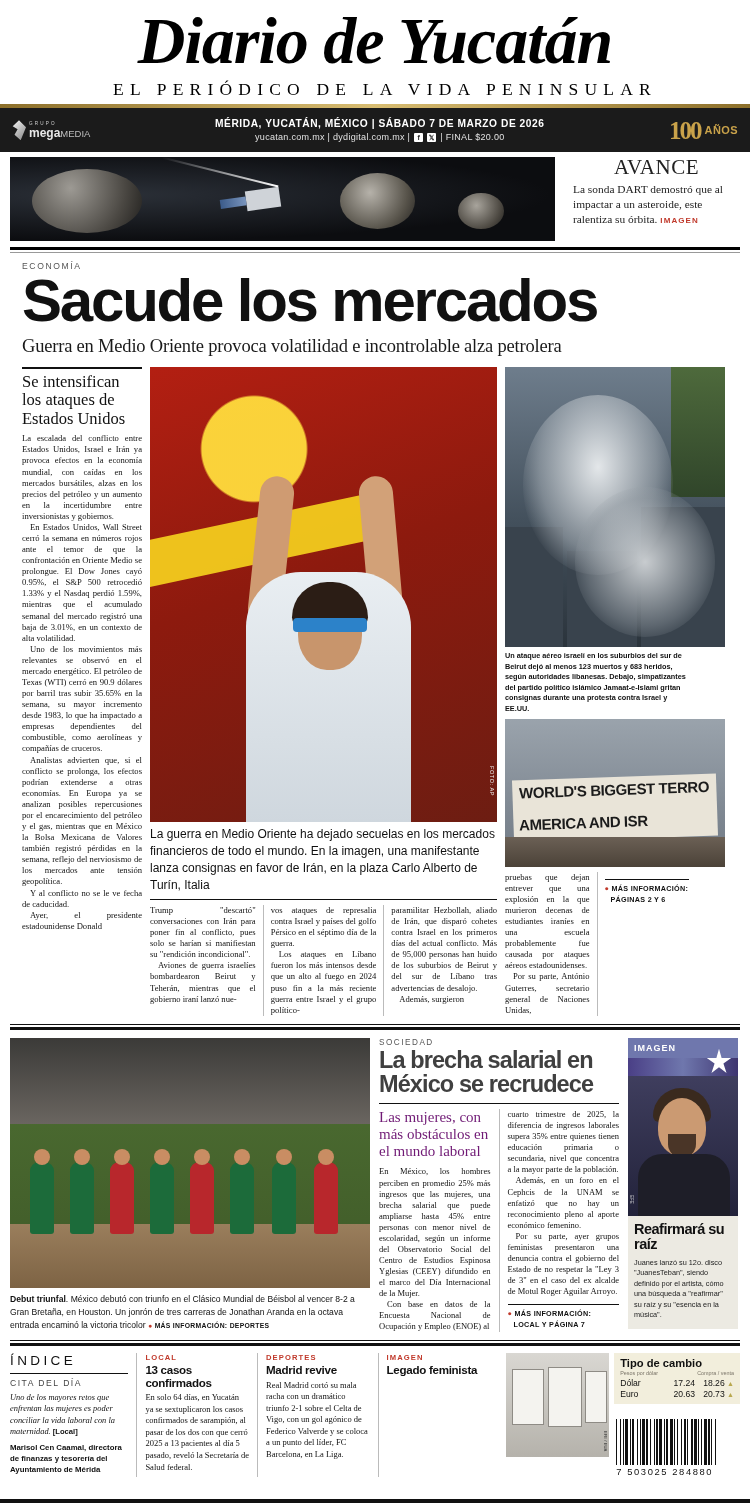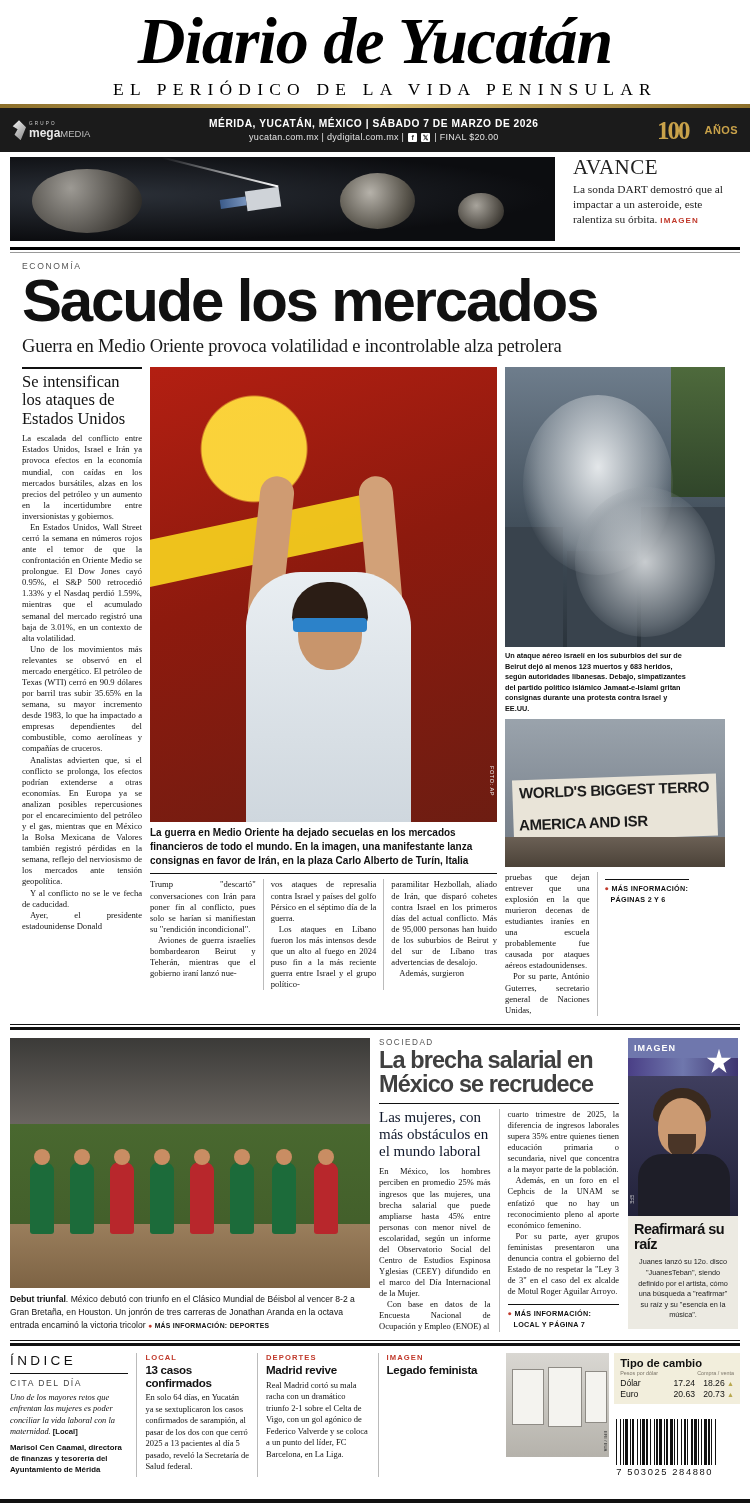--- a/index.html
+++ b/index.html
@@ -61,21 +61,21 @@
     font-family:"Liberation Sans",sans-serif;
     font-size:10.2px; font-weight:bold; letter-spacing:.55px; color:#fff;
   }
   .datebar-center .l2 {
     font-family:"Liberation Sans",sans-serif;
     font-size:9px; letter-spacing:.3px; color:#e2e2e2; margin-top:3px;
     display:flex; align-items:center; justify-content:center; gap:4px;
   }
   .sq { display:inline-block; width:9px; height:9px; background:#fff; color:#1b1b1b;
         font-size:7px; line-height:9px; text-align:center; font-weight:bold; border-radius:1px;}
-  .anniv { display:flex; align-items:center; gap:16px; }
+  .anniv { display:flex; align-items:center; gap:4px; }
   .anniv .num { font-family:"Liberation Serif",serif; font-size:25px; font-weight:bold;
                 color:#c9a24a; letter-spacing:-2px; line-height:1; }
   .anniv .lbl { font-family:"Liberation Sans",sans-serif; font-size:11px; font-weight:bold;
                 color:#c9a24a; letter-spacing:.4px; }
 
   
   .avance { display:flex; height:84px; margin-top:5px; padding:0 10px; gap:10px; }
   .avance-photo {
     flex:0 0 545px; height:84px; position:relative; overflow:hidden;
     background:radial-gradient(ellipse at 18% 45%, #2b3038 0%, #0c0d10 70%);
@@ -101,21 +101,21 @@
     background:linear-gradient(to right,#3b5b8a,#7a95bd);
   }
   .avance-photo .trail {
     position:absolute; left:150px; top:14px; width:120px; height:2px;
     background:linear-gradient(to right, rgba(255,255,255,0), #ffffff);
     transform:rotate(14deg);
   }
   .avance-txt { flex:1; padding-left:8px; }
   .avance-txt h2 {
     font-family:"Liberation Serif",serif; font-weight:normal;
-    font-size:21px; letter-spacing:.5px; line-height:1; color:#222;
+    font-size:21px; letter-spacing:.5px; line-height:1; color:#222;text-align:center;
   }
   .avance-txt p {
     font-family:"Liberation Serif",serif; font-size:11.4px; line-height:1.3;
     margin-top:4px; color:#222;
   }
   .avance-txt p .tagk {
     font-family:"Liberation Sans",sans-serif; font-size:8px; letter-spacing:1.1px;
     color:#c0392b; font-weight:bold;
   }
 
@@ -194,22 +194,22 @@
   .photo-main .arm2{
     position:absolute; left:214px; bottom:196px; width:34px; height:150px;
     background:#d2a178; border-radius:18px; transform:rotate(-5deg);
   }
   .photo-main .credit{
     position:absolute; right:2px; bottom:26px;
     font-family:"Liberation Sans",sans-serif; font-size:5.5px; color:#eee;
     writing-mode:vertical-rl; letter-spacing:.6px;
   }
   .cap-main {
-    font-family:"Liberation Sans",sans-serif; font-size:10px; line-height:1.42;
-    color:#111; font-weight:bold; padding:4px 0 5px 0;
+    font-family:"Liberation Sans",sans-serif; font-size:12px; line-height:1.42;
+    color:#111; font-weight:normal; padding:4px 0 5px 0;
     border-bottom:1px solid #111;
   }
   .tri { display:flex; gap:7px; margin-top:5px; }
   .tri > div { flex:1; }
   .tri p {
     font-family:"Liberation Serif",serif; font-size:8.6px; line-height:1.29;
     text-align:justify; text-indent:8px;
   }
   .tri p.first { text-indent:0; }
   .tri .sep { border-left:1px solid #bbb; padding-left:7px; }
@@ -327,21 +327,21 @@
   }
   .b2-mid h2 {
     font-family:"Liberation Sans",sans-serif; font-weight:bold; font-size:23.5px;
     line-height:1.03; letter-spacing:-.9px; color:#404040; margin-top:1px;
   }
   .b2-mid .rule { height:1px; background:#111; margin:7px 0 5px 0; }
   .b2-cols { display:flex; gap:8px; }
   .b2-cols > div { flex:1; }
   .b2-cols .sep { border-left:1px solid #bbb; padding-left:8px; }
   .b2-sub {
-    font-family:"Liberation Serif",serif; font-size:15px; line-height:1.14; color:#0f172a;
+    font-family:"Liberation Serif",serif; font-size:15px; line-height:1.14; color:#701a75;
     margin-bottom:6px;
   }
   .b2-cols p {
     font-family:"Liberation Serif",serif; font-size:8.5px; line-height:1.3;
     text-align:justify; text-indent:8px;
   }
   .b2-cols p.first { text-indent:0; }
 
   .imagen-head {
     background:#6f77ad; color:#fff;
@@ -379,21 +379,21 @@
     font-family:"Liberation Sans",sans-serif; font-size:4.5px; color:#ddd;
     writing-mode:vertical-rl;
   }
   .juanes-box { background:#eceae2; padding:6px 6px 8px 6px; }
   .juanes-box h3 {
     font-family:"Liberation Sans",sans-serif; font-weight:bold; font-size:14.5px;
     line-height:1.06; letter-spacing:-.5px; color:#111;
   }
   .juanes-box p {
     font-family:"Liberation Sans",sans-serif; font-size:7.3px; line-height:1.45;
-    margin-top:5px; color:#222;text-align:center;
+    margin-top:5px; color:#222;
   }
 
   
   .footer { display:flex; padding:0 10px; margin-top:7px; gap:0; }
   .f-col { padding:0 8px; }
   .f-col.b { border-left:1px solid #bbb; }
   .f-idx { width:128px; padding-left:0; }
   .f-idx .ind {
     font-family:"Liberation Sans",sans-serif; font-size:13.5px; letter-spacing:3.4px;
     color:#111; font-weight:normal;

